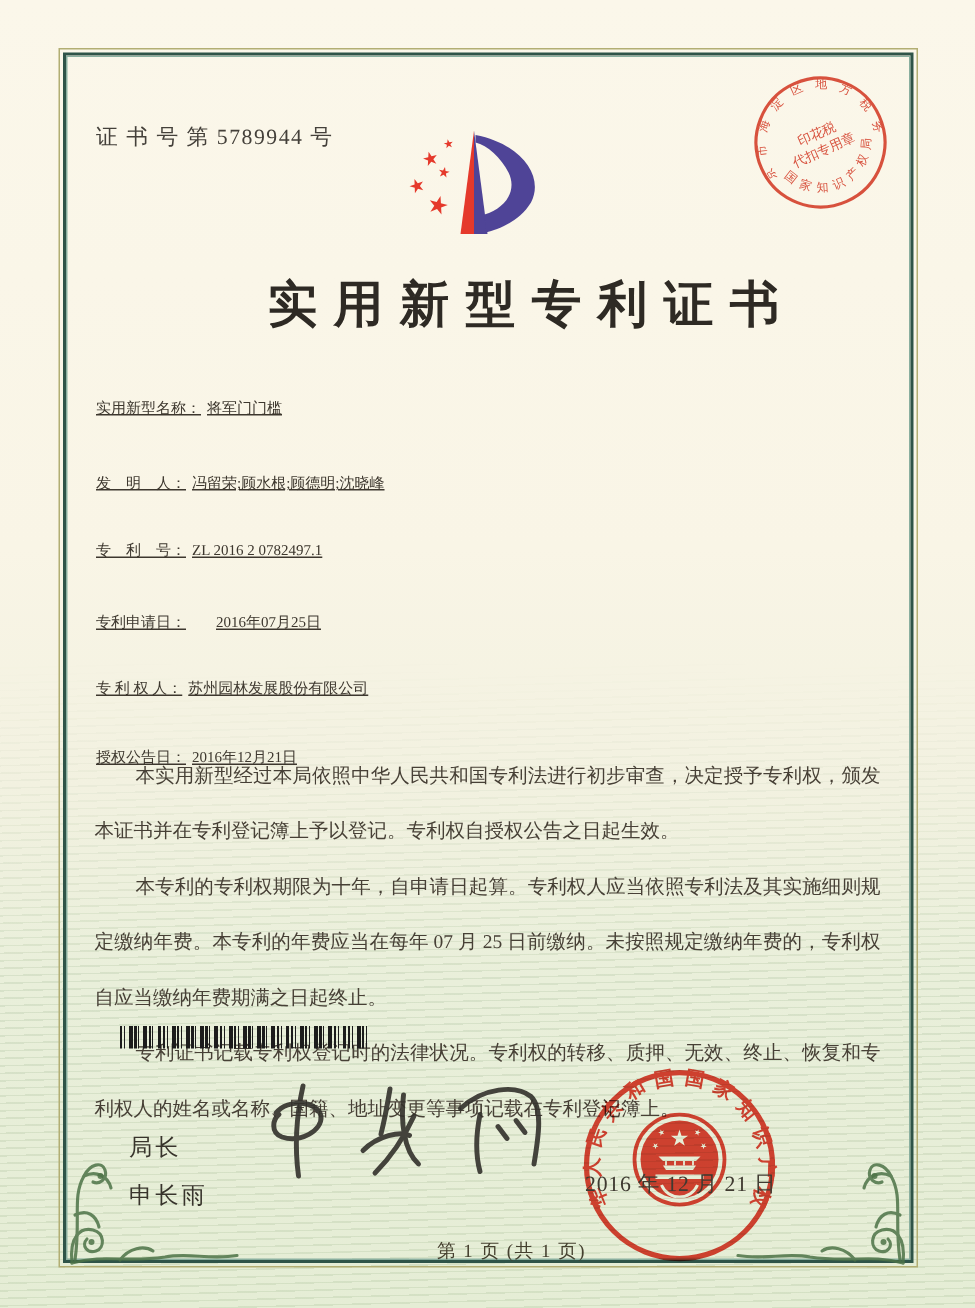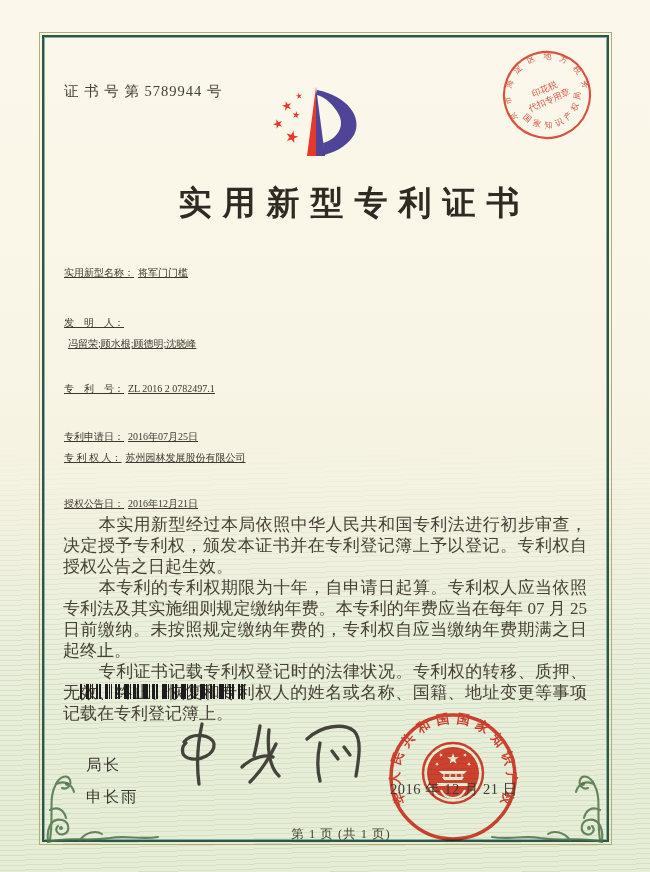--- a/index.html
+++ b/index.html
@@ -16,27 +16,27 @@
   }
   .frame{position:absolute;left:39px;top:32px;width:571px;height:811px;border:1px solid #b2ae73;}
   .frame-inner{position:absolute;inset:2px;border:2px solid #2f5448;box-shadow:inset 0 0 0 1px #8aaf9f;}
   .cert-number{position:absolute;left:64px;top:82px;font-size:14.5px;color:#44403a;letter-spacing:1px;}
   .logo{position:absolute;left:266px;top:84px;}
   .tax-stamp{position:absolute;left:499px;top:47px;transform:rotate(-24deg);opacity:.92;mix-blend-mode:multiply;}
   .title{position:absolute;left:0;width:650px;top:181px;text-align:center;font-size:33px;letter-spacing:11px;text-indent:11px;color:#2e2a24;font-weight:600;padding-left:24px;}
   .fields{position:absolute;left:64px;top:262px;width:505px;font-size:10px;color:#3d372e;text-decoration:underline;}
   .field{display:flex;line-height:21px;}
   .field:nth-child(1){margin-bottom:29px;}
-  .field:nth-child(2){margin-bottom:24px;flex-direction:column;}
+  .field:nth-child(2){margin-bottom:24px;}
   .field:nth-child(3){margin-bottom:27px;}
-  .field:nth-child(4){}
+  .field:nth-child(4){margin-bottom:23px;gap:16px;}
   .field:nth-child(5){margin-bottom:25px;}
   .field-label{white-space:pre;}
   .field-value{margin-left:4px;white-space:pre;}
-  .body-text{position:absolute;left:63px;top:514px;width:524px;font-size:17px;line-height:21px;color:#474036;text-align:justify;}
+  .body-text{position:absolute;left:63px;top:498px;width:524px;font-size:13px;line-height:37px;color:#474036;text-align:justify;}
   .body-text p{margin:0;text-indent:2.1em;}
   .barcode{position:absolute;left:80px;top:684px;width:166px;height:15px;
     background:repeating-linear-gradient(90deg,#1c1c1c 0 1.5px,transparent 1.5px 2.5px,#1c1c1c 2.5px 3.2px,transparent 3.2px 6px,#1c1c1c 6px 8.5px,transparent 8.5px 9.5px);}
   .signature{position:absolute;left:172px;top:712px;}
   .director-label{position:absolute;left:86px;top:755px;font-size:15.5px;color:#38342c;letter-spacing:2px;}
   .director-name{position:absolute;left:86px;top:787px;font-size:15.5px;color:#38342c;letter-spacing:2px;}
   .seal{position:absolute;left:385px;top:709px;mix-blend-mode:multiply;opacity:.95;}
   .seal-date{position:absolute;left:390px;top:780px;font-size:14.5px;color:#3f3a31;letter-spacing:.5px;}
   .footer-page{position:absolute;left:16px;width:650px;top:826px;text-align:center;font-size:12.5px;color:#45402f;letter-spacing:1px;}
   .flourish{position:absolute;bottom:26px;}

